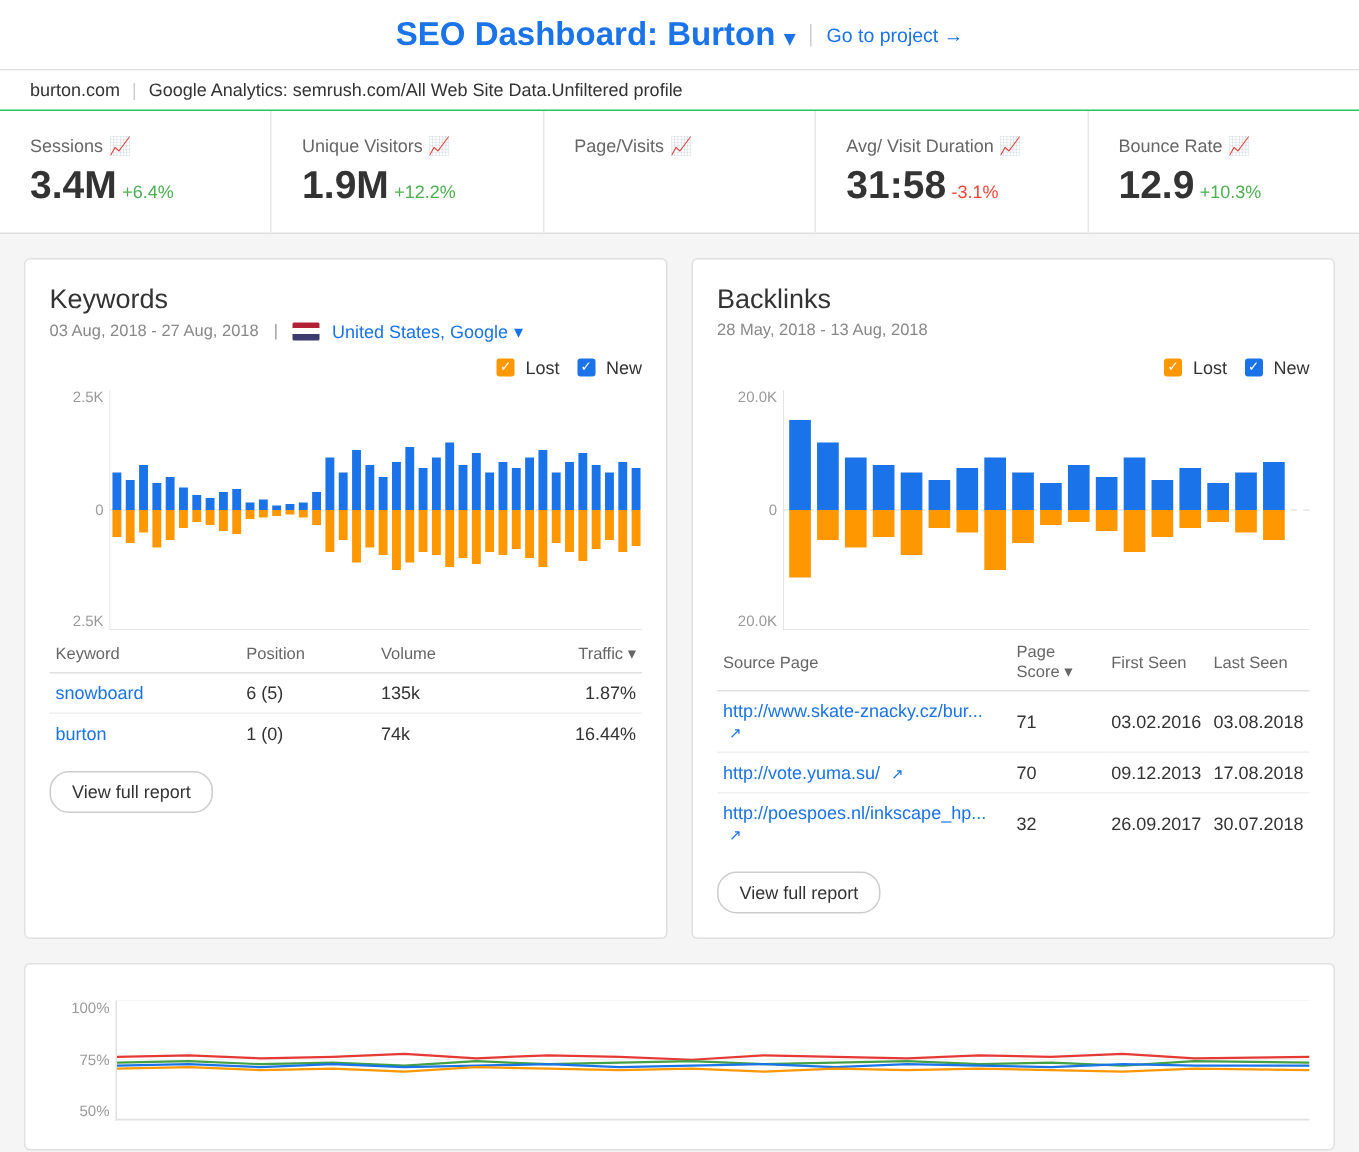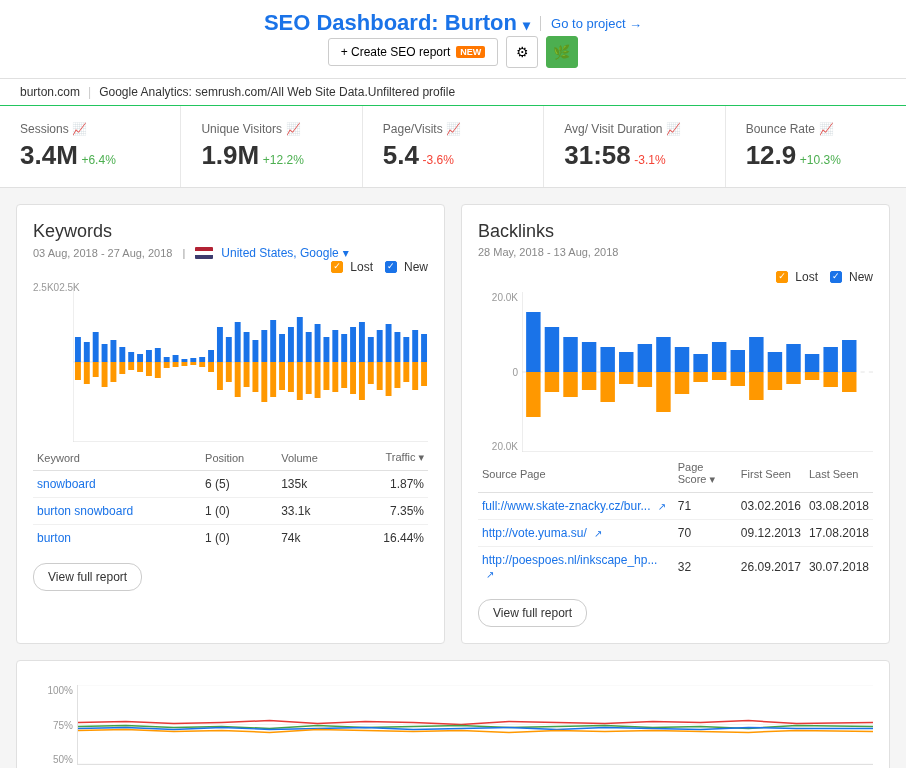--- a/index.html
+++ b/index.html
@@ -203,32 +203,20 @@
 
 <div class="header">
   <div class="header-left">
     <div class="header-title">
       <span>SEO Dashboard:</span>
       <span style="color:#1a73e8;">Burton</span>
       <span class="dropdown-arrow" style="color:#1a73e8;font-size:14px;"> ▾</span>
     </div>
     <a class="go-to-project">Go to project →</a>
   </div>
-  <div class="header-right">
-    <button class="btn-create-report">
-      <span>+ Create SEO report</span>
-      <span class="badge-new">NEW</span>
-    </button>
-    <button class="icon-btn">
-      <span>⚙</span>
-    </button>
-    <button class="icon-btn green">
-      <span>🌿</span>
-    </button>
-  </div>
 </div>
 
 <div class="sub-header">
   <span>burton.com</span>
   <span class="sep">|</span>
   <span>Google Analytics: semrush.com/All Web Site Data.Unfiltered profile</span>
 </div>
 
 <div class="metrics-row">
   <div class="metric-item">
@@ -249,24 +237,20 @@
     <div>
       <span class="metric-value">1.9M</span>
       <span class="metric-change positive">+12.2%</span>
     </div>
   </div>
   <div class="metric-item">
     <div class="metric-label">
       <span>Page/Visits</span>
       <span class="trend-up">📈</span>
     </div>
-    <div>
-      <span class="metric-value">5.4</span>
-      <span class="metric-change negative">-3.6%</span>
-    </div>
   </div>
   <div class="metric-item">
     <div class="metric-label">
       <span>Avg/ Visit Duration</span>
       <span class="trend-up">📈</span>
     </div>
     <div>
       <span class="metric-value">31:58</span>
       <span class="metric-change negative">-3.1%</span>
     </div>
@@ -281,21 +265,21 @@
       <span class="metric-change positive">+10.3%</span>
     </div>
   </div>
 </div>
 
 <div class="content">
   <div class="cards-row">
 
     <div class="card">
       <div class="card-title">Keywords</div>
-      <div style="display:flex;align-items:center;gap:10px;">
+      <div style="display:flex;align-items:center;gap:10px;margin-bottom:10px;">
         <span class="card-subtitle" style="margin-bottom:0;">03 Aug, 2018 - 27 Aug, 2018</span>
         <span style="color:#999;font-size:11px;">|</span>
         <div class="region-select">
           <span class="flag-icon"></span>
           <span>United States, Google</span>
           <span>▾</span>
         </div>
       </div>
 
       <div class="chart-legend">
@@ -304,21 +288,21 @@
           <span>Lost</span>
         </div>
         <div class="legend-item">
           <span class="checkbox-icon checked-blue"></span>
           <span>New</span>
         </div>
       </div>
 
       
       <div style="position:relative; padding-left:40px;">
-        <div style="position:absolute;left:0;top:0;height:160px;display:flex;flex-direction:row;justify-content:space-between;font-size:10px;color:#999;text-align:right;width:36px;">
+        <div style="position:absolute;left:0;top:0;height:160px;display:flex;flex-direction:column;justify-content:space-between;font-size:10px;color:#999;text-align:right;width:36px;">
           <span>2.5K</span>
           <span>0</span>
           <span>2.5K</span>
         </div>
         <div class="keywords-chart">
           <svg viewBox="0 0 360 160" preserveAspectRatio="none" style="width:100%;height:160px;">
 
             <line x1="0" y1="80" x2="360" y2="80" stroke="#ccc" stroke-width="0.5" stroke-dasharray="4,4"></line>
 
             <g id="kw-bars">
@@ -461,26 +445,20 @@
           </tr>
         </thead>
         <tbody>
           <tr>
             <td><a class="link-cell">snowboard</a></td>
             <td>6 (5)</td>
             <td>135k</td>
             <td class="traffic-col">1.87%</td>
           </tr>
           <tr>
-            <td><a class="link-cell">burton snowboard</a></td>
-            <td>1 (0)</td>
-            <td>33.1k</td>
-            <td class="traffic-col">7.35%</td>
-          </tr>
-          <tr>
             <td><a class="link-cell">burton</a></td>
             <td>1 (0)</td>
             <td>74k</td>
             <td class="traffic-col">16.44%</td>
           </tr>
         </tbody>
       </table>
       <button class="btn-view-report">View full report</button>
     </div>
 
@@ -576,21 +554,21 @@
           <tr>
             <th>Source Page</th>
             <th>Page Score <span class="sort-arrow">▾</span></th>
             <th>First Seen</th>
             <th>Last Seen</th>
           </tr>
         </thead>
         <tbody>
           <tr>
             <td>
-              <a class="link-cell">full://www.skate-znacky.cz/bur...</a>
+              <a class="link-cell">http://www.skate-znacky.cz/bur...</a>
               <span class="external-link-icon">↗</span>
             </td>
             <td>71</td>
             <td>03.02.2016</td>
             <td>03.08.2018</td>
           </tr>
           <tr>
             <td>
               <a class="link-cell">http://vote.yuma.su/</a>
               <span class="external-link-icon">↗</span>

